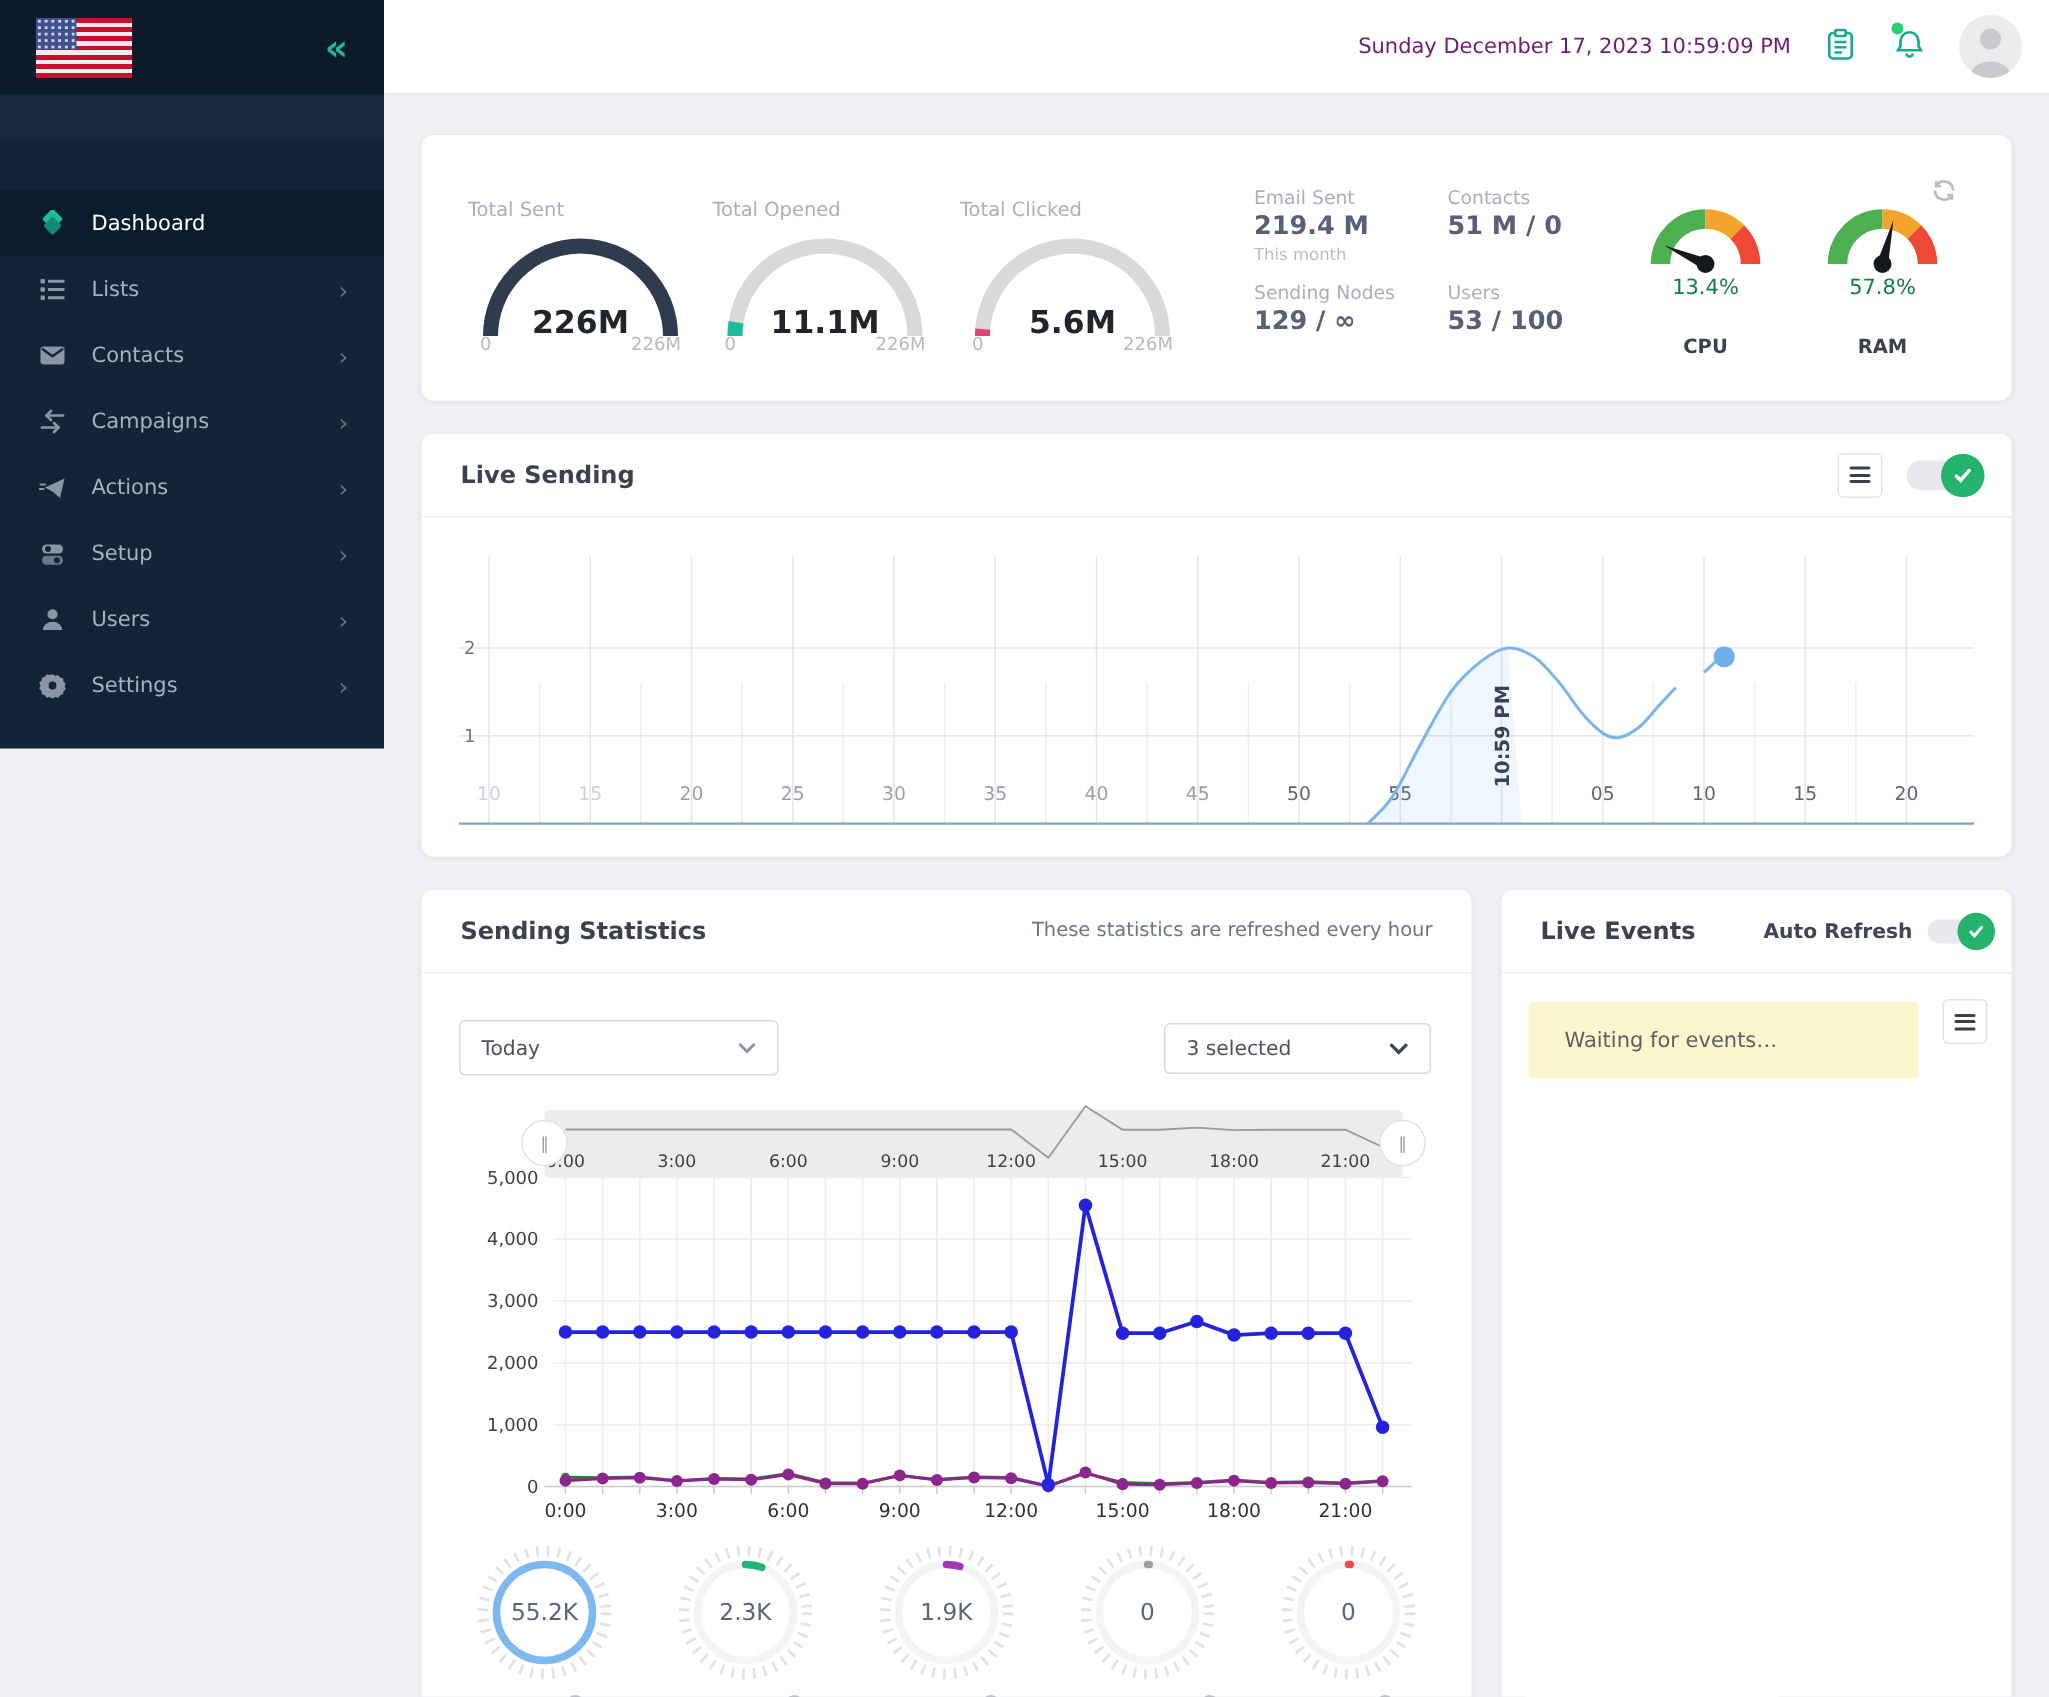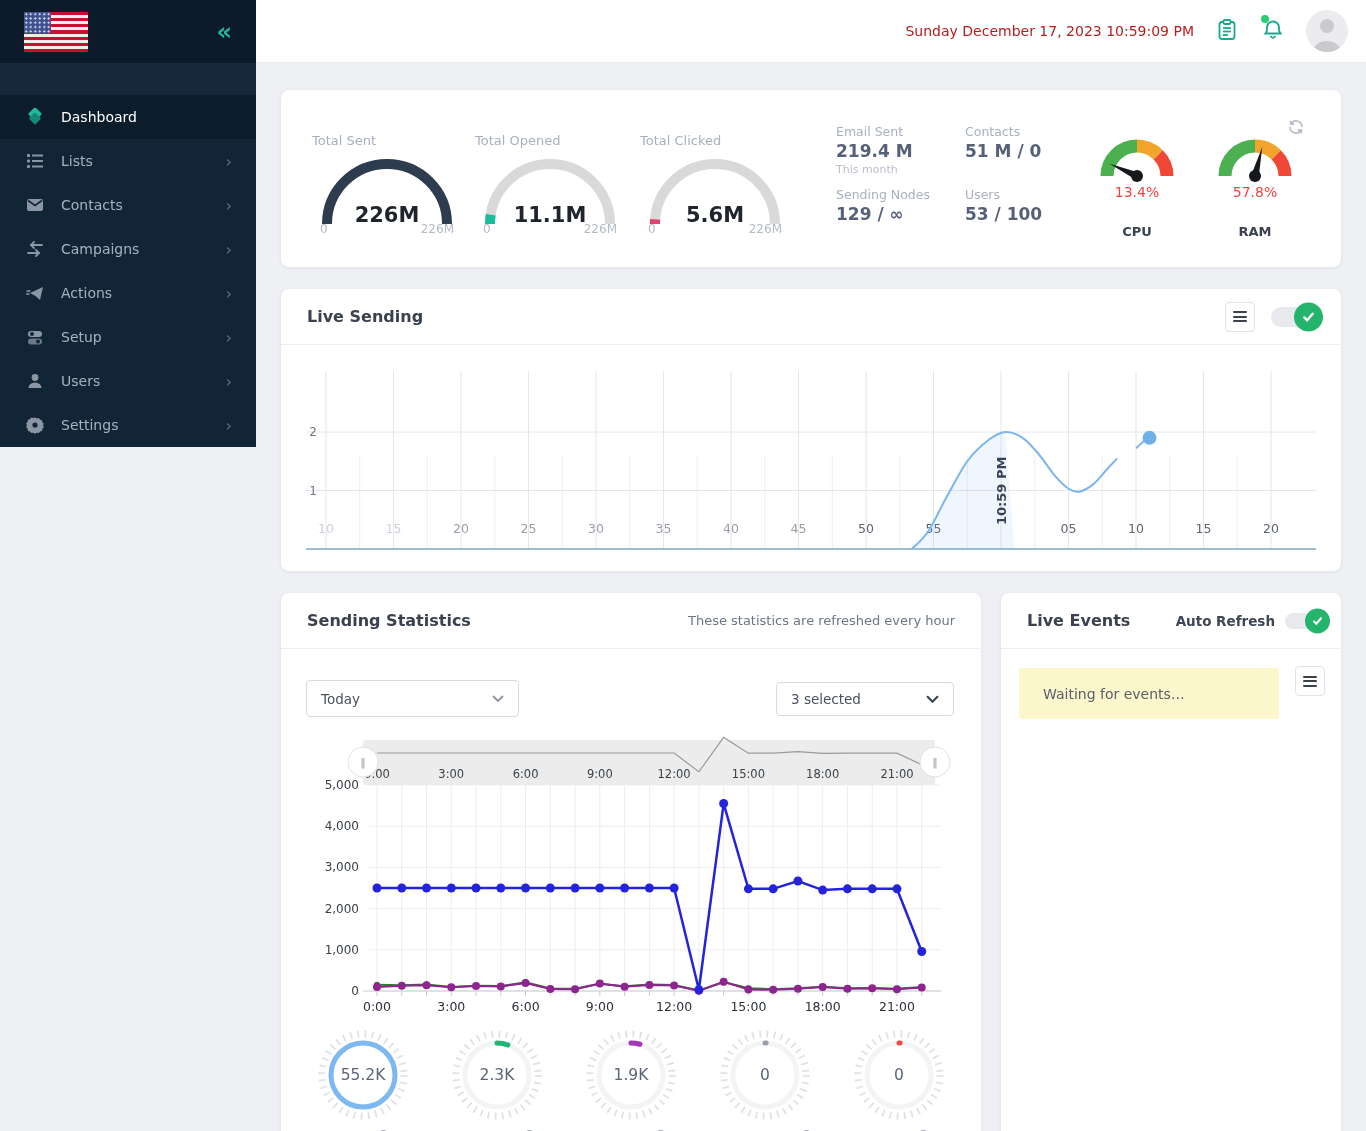--- a/index.html
+++ b/index.html
@@ -7,37 +7,37 @@
   body {
     width:1366px; height:1131px; position:relative;
     background:#eef0f4;
     font-family:"DejaVu Sans","Liberation Sans",sans-serif;
     color:#3c4654;
   }
   
   .topbar { position:absolute; left:256px; top:0; right:0; height:63px; background:#fff;
     border-bottom:1px solid #e8ebef; display:flex; align-items:center; justify-content:flex-end;
     padding-right:18px; gap:20px; }
-  .topbar .datetime { font-size:14px; color:#b91c1c; }
+  .topbar .datetime { font-size:14px; color:#701a75; }
   .icon-btn { background:none; border:none; cursor:pointer; position:relative; width:26px; height:26px;
     display:flex; align-items:center; justify-content:center; }
   .notif-dot { position:absolute; top:-3px; left:1px; width:8px; height:8px; border-radius:50%; background:#2ecc71; }
   .avatar { width:42px; height:42px; border-radius:50%; background:#ececef; display:flex; align-items:flex-end;
     justify-content:center; overflow:hidden; cursor:pointer; }
   
   .sidebar { position:absolute; left:0; top:0; width:256px; background:#112536; z-index:5; }
   .side-head { height:63px; background:#0b1b2a; display:flex; align-items:center; justify-content:space-between;
     padding:0 24px 0 24px; }
   .flag { width:64px; height:40px; position:relative;
     background:repeating-linear-gradient(180deg,#c8102e 0 3.08px,#f2ecee 3.08px 6.16px); }
   .flag .canton { position:absolute; left:0; top:0; width:27px; height:21.5px; background:#41518f;
     background-image:radial-gradient(#cfd6ef 30%, transparent 32%); background-size:4.5px 4.3px; }
   .collapse { color:#22b69e; font-size:24px; font-weight:bold; cursor:pointer; line-height:1; }
   .side-strip { height:32px; background:#16293a; }
-  .nav { padding-bottom:0; }
+  .nav { padding-bottom:20px;margin-top:32px; }
   .nav-item { height:44px; display:flex; align-items:center; padding:0 24px 0 26px; cursor:pointer;
     color:#a7b2bf; font-size:14px; }
   .nav-item.active { background:#0b1c2a; color:#ffffff; }
   .nav-item .nicon { width:18px; height:18px; margin-right:17px; flex:none; color:#8b96a5; }
   .nav-item.active .nicon { color:#1fbc9c; }
   .nav-item .chev { margin-left:auto; color:#65717f; font-size:16px; }
   
   .card { position:absolute; background:#fff; border-radius:8px; box-shadow:0 1px 4px rgba(20,30,50,.07); }
   .card-head { height:56px; border-bottom:1px solid #eceef2; display:flex; align-items:center;
     justify-content:space-between; padding:0 26px; }
@@ -53,21 +53,21 @@
   .toggle.small .knob { width:25px; height:25px; right:-7px; }
   
   #card-overview { left:281px; top:90px; width:1060px; height:177px; }
   .sgauge { position:absolute; top:43px; width:150px; }
   .sgauge .glabel { font-size:13px; color:#a9b0bd; margin-bottom:2px; }
   .ostat { position:absolute; width:125px; }
   .ostat .slabel { font-size:12.5px; color:#a9b0bd; }
   .ostat .sval { font-size:17px; font-weight:600; color:#566179; margin-top:2px; }
   .ostat .snote { font-size:11px; color:#b9bfca; margin-top:2px; }
   .meter { position:absolute; width:120px; text-align:center; }
-  .meter .mval { font-size:14px; color:#ef4444; margin-top:-2px; }
+  .meter .mval { font-size:14px; color:#15803d; margin-top:-2px; }
   .meter .mlabel { font-size:13px; font-weight:600; color:#3a4250; margin-top:24px; }
   .refresh-btn { position:absolute; right:36px; top:28px; background:none; border:none; cursor:pointer; color:#b9bfc8; }
   
   #card-live { left:281px; top:289px; width:1060px; height:282px; }
   .head-tools { display:flex; align-items:center; gap:16px; }
   
   #card-stats { left:281px; top:593px; width:700px; height:560px; }
   .select { position:absolute; border:1px solid #d6dae2; border-radius:4px; background:#fff; cursor:pointer;
     display:flex; align-items:center; justify-content:space-between; padding:0 14px; font-size:13.5px; color:#4a5260; }
   #select-period { left:25px; top:87px; width:213px; height:37px; }

